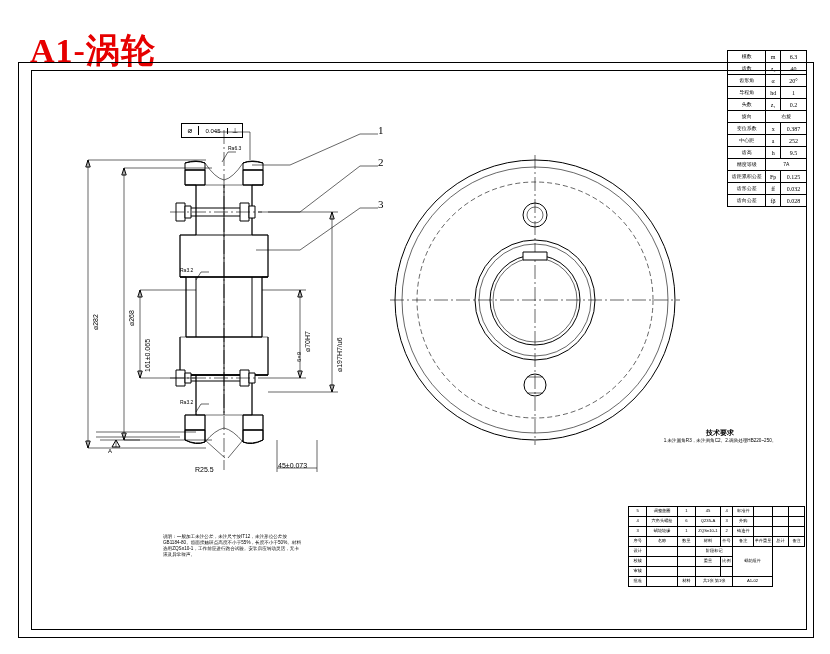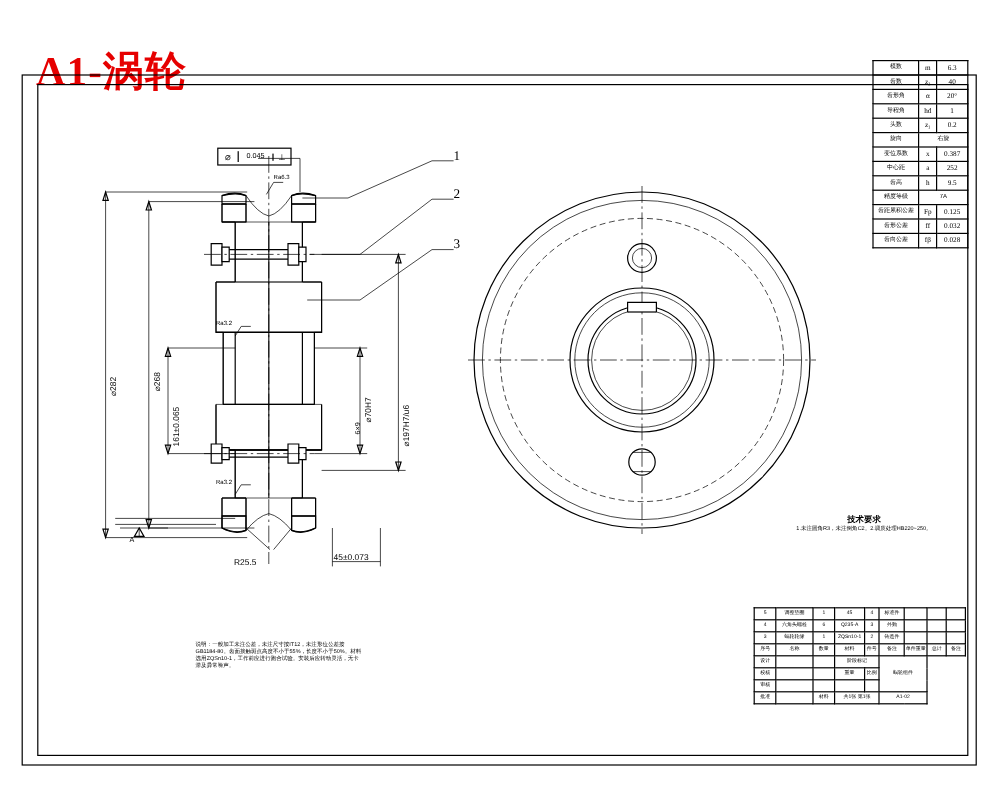--- a/index.html
+++ b/index.html
@@ -1,20 +1,20 @@
 <!DOCTYPE html>
 <html><head>
 <meta charset="utf-8">
 <style>
   html,body{margin:0;padding:0;background:#ffffff;}
   body{width:830px;height:654px;position:relative;overflow:hidden;
        font-family:"Liberation Sans","DejaVu Sans",sans-serif;color:#000;}
   #sheet{position:absolute;left:0;top:0;width:830px;height:654px;background:#fff;}
 
-  .title-red{position:absolute;left:30px;top:44px;color:#e60000;
+  .title-red{position:absolute;left:30px;top:34px;color:#e60000;
      font-family:"Liberation Serif","DejaVu Serif",serif;
      font-size:34px;font-weight:bold;letter-spacing:1px;line-height:1;white-space:nowrap;}
 
   
   .frame-outer{position:absolute;left:18px;top:62px;width:794px;height:574px;border:1px solid #000;}
   .frame-inner{position:absolute;left:31px;top:70px;width:774px;height:558px;border:1px solid #000;}
 
   svg.draw{position:absolute;left:0;top:0;width:830px;height:654px;overflow:visible;}
   svg.draw *{vector-effect:non-scaling-stroke;}
   .ln{stroke:#000;stroke-width:1;fill:none;}

